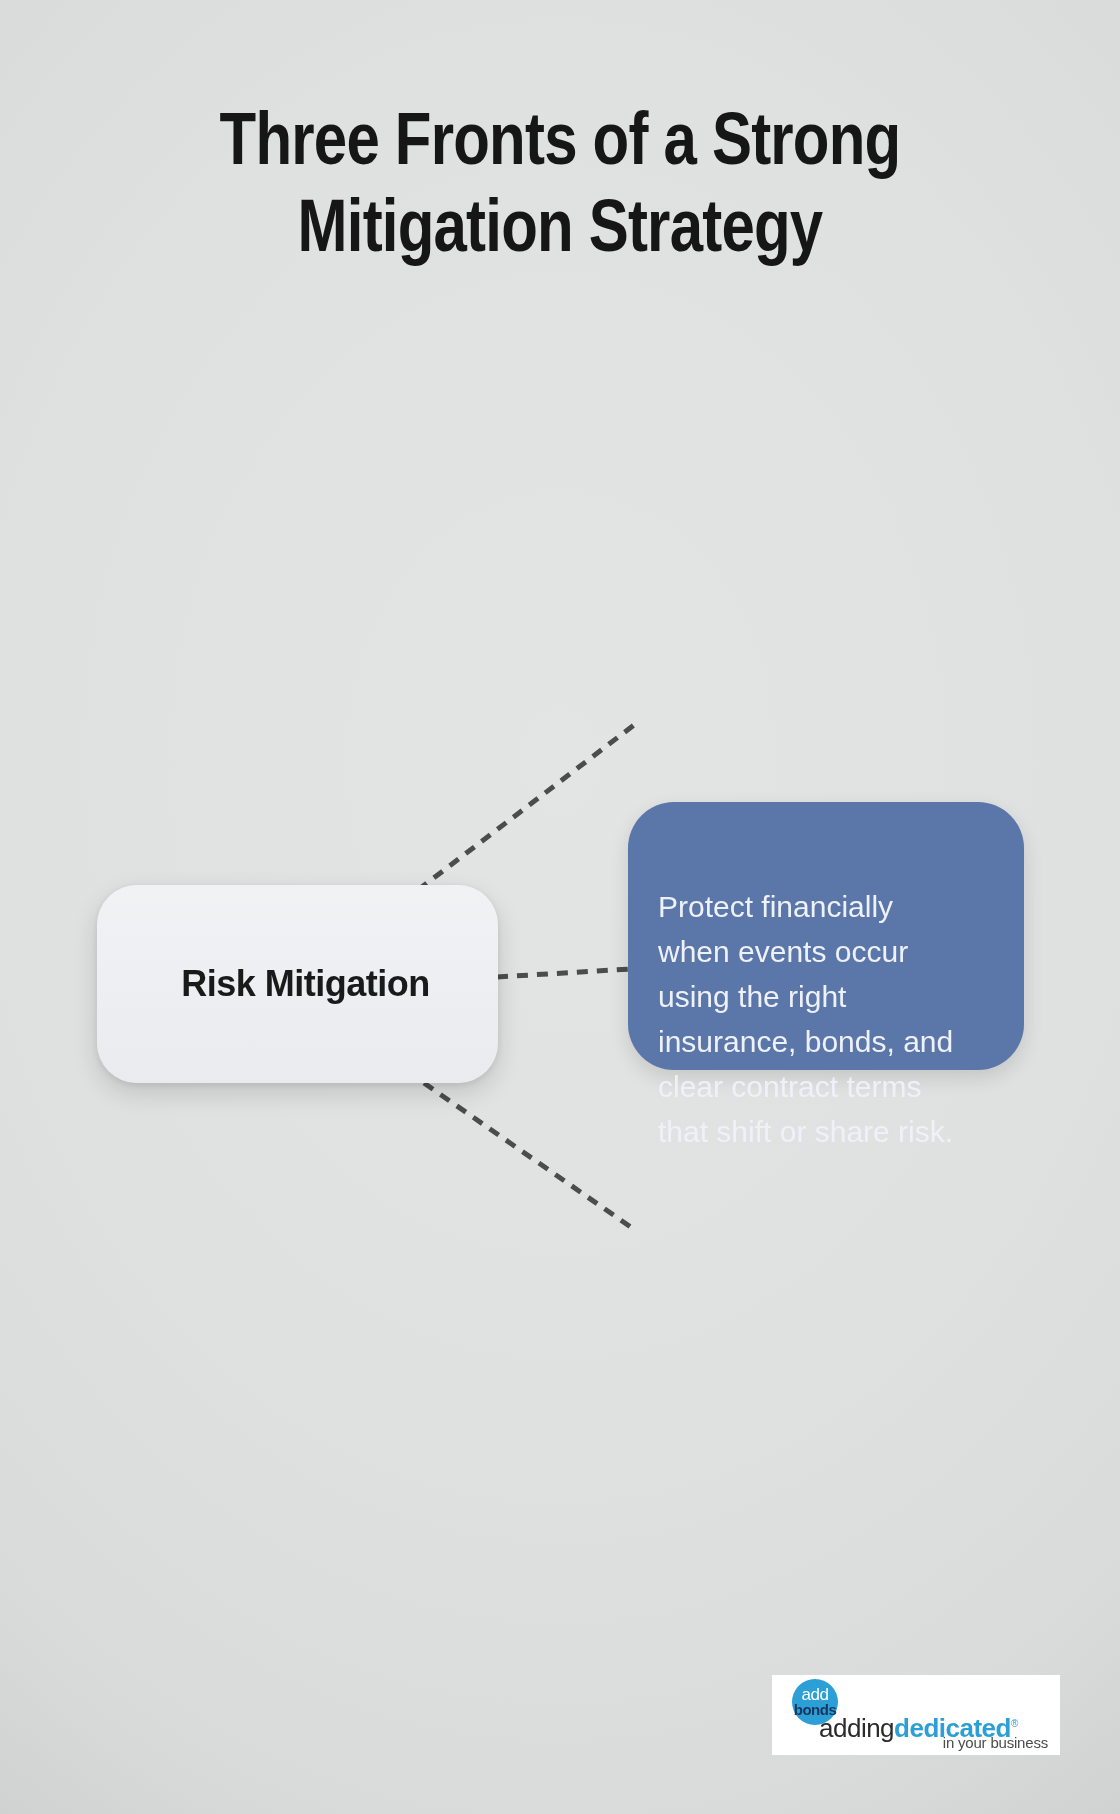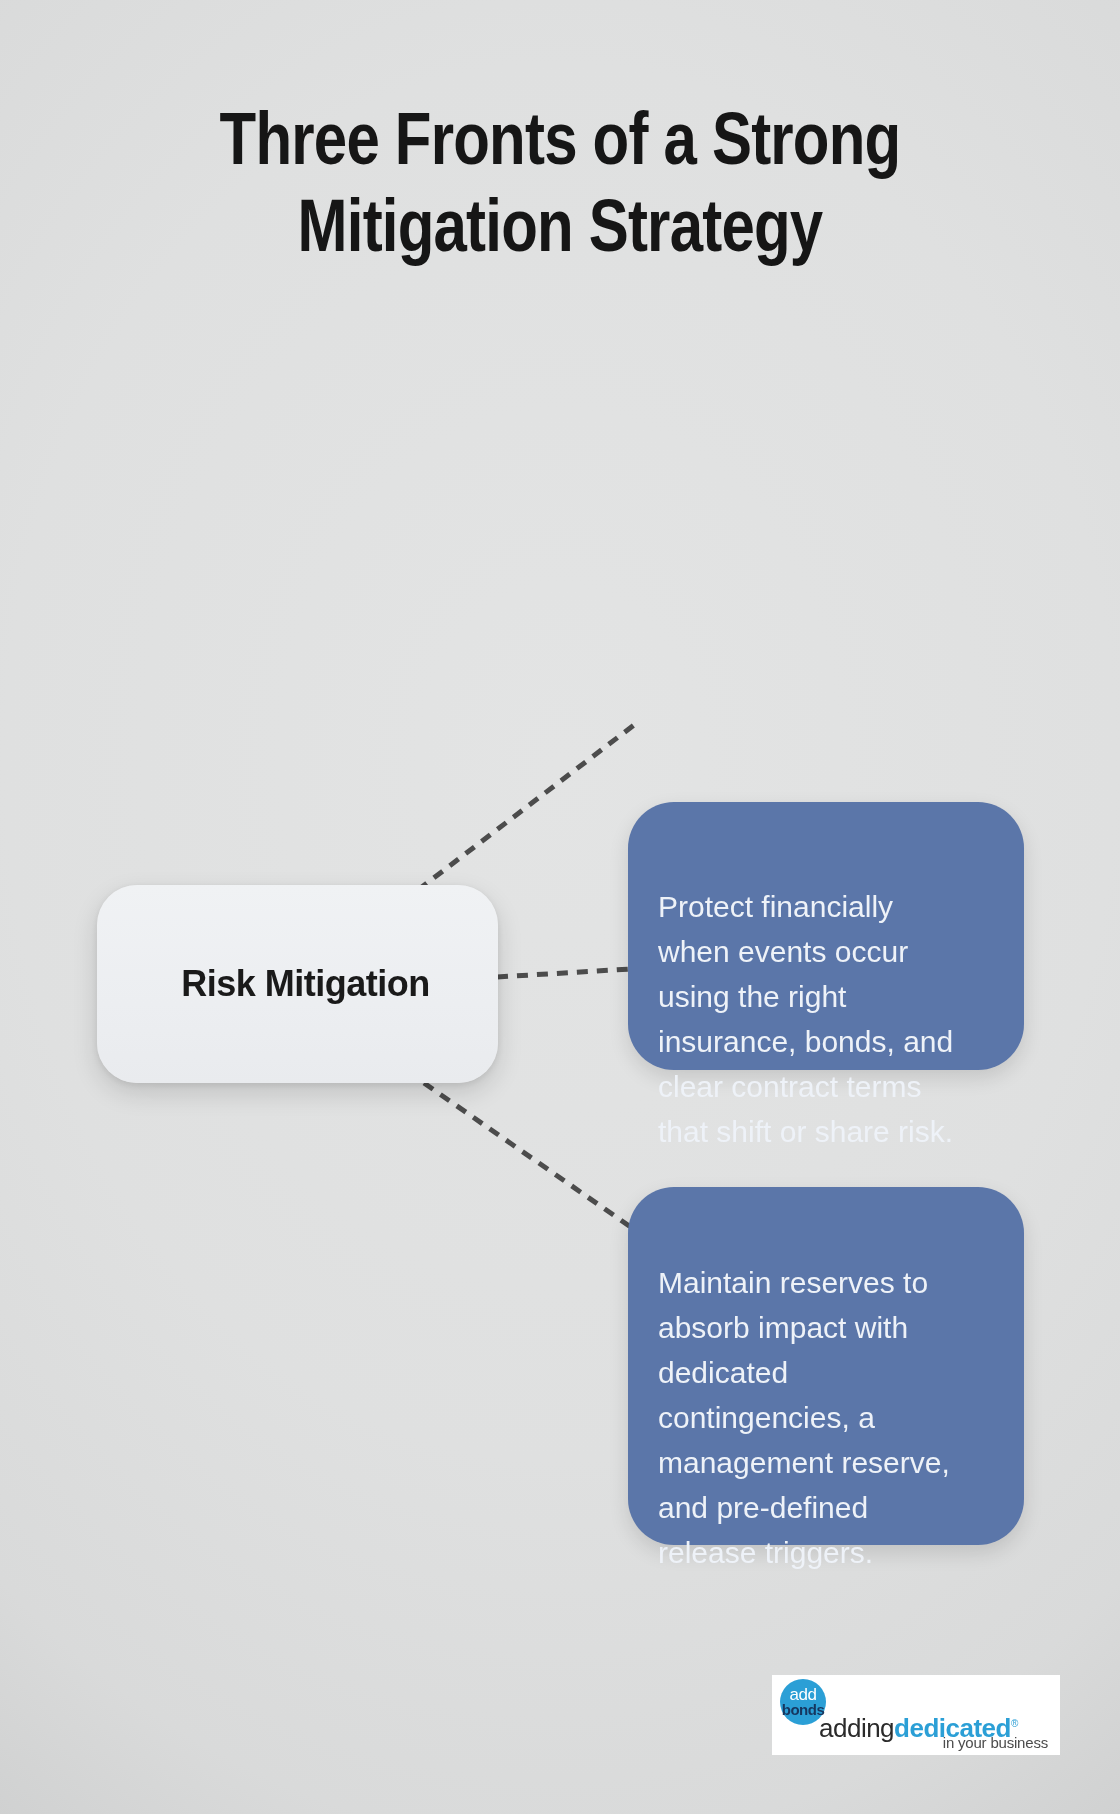--- a/index.html
+++ b/index.html
@@ -93,21 +93,21 @@
   .logo {
     position: absolute;
     left: 772px;
     top: 1675px;
     width: 288px;
     height: 80px;
     background: #ffffff;
   }
   .logo .badge {
     position: absolute;
-    left: 8px;
+    left: 20px;
     top: 4px;
     width: 46px;
     height: 46px;
     border-radius: 50%;
     background: #2b9fd6;
     display: flex;
     flex-direction: column;
     align-items: center;
     justify-content: center;
   }
@@ -171,29 +171,20 @@
 
   <div class="branch branch-2">
     <span>Protect financially
 when events occur
 using the right
 insurance, bonds, and
 clear contract terms
 that shift or share risk.</span>
   </div>
 
-  <div class="branch branch-3">
-    <span>Maintain reserves to
-absorb impact with
-dedicated
-contingencies, a
-management reserve,
-and pre-defined
-release triggers.</span>
-  </div>
 
   <div class="logo">
     <div class="badge">
       <span class="badge-add">add</span>
       <span class="badge-tech">bonds</span>
     </div>
     <div class="brand"><span class="brand-adding">adding</span><span class="brand-technology">dedicated</span><span class="brand-reg">®</span></div>
     <div class="tagline">in your business</div>
   </div>
 

